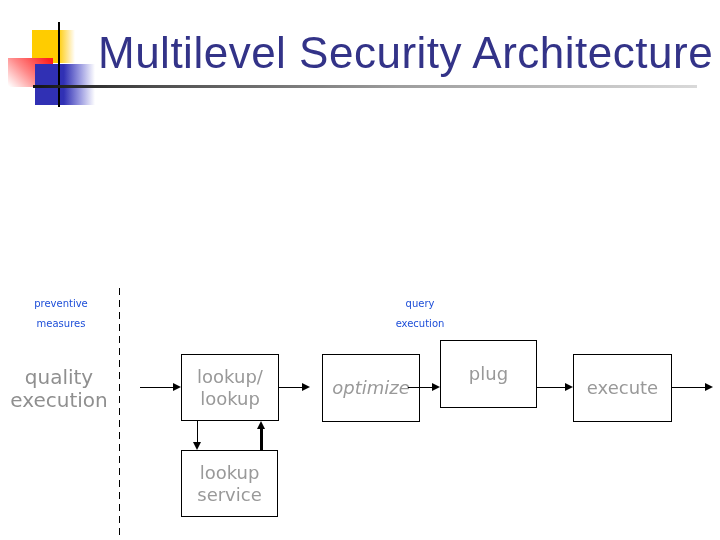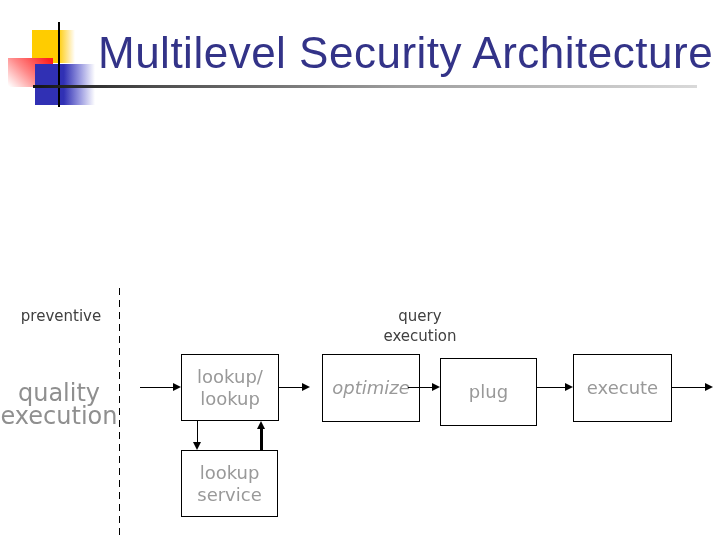--- a/index.html
+++ b/index.html
@@ -18,36 +18,36 @@
   .deco-vline { position:absolute; left:58px; top:22px; width:2px; height:85px; background:#000; }
   .title-rule { position:absolute; left:33px; top:85px; width:664px; height:3px;
     background:linear-gradient(to right, #141414 0%, #4d4d4d 18%, #9d9d9d 55%, #d9d9d9 100%); }
 
   .slide-title {
     position:absolute; left:98px; top:28px; white-space:nowrap;
     font-family:"Liberation Sans", sans-serif;
     font-size:44px; color:#333388; letter-spacing:0.5px;
   }
 
-  .label-black { position:absolute; text-align:center; font-size:15px; line-height:20px; color:#404040;margin-top:12px; }
+  .label-black { position:absolute; text-align:center; font-size:10px; line-height:20px; color:#1d4ed8; }
   .label-preventive { left:8px;  top:294px; width:106px; }
   .label-query     { left:366px; top:294px; width:108px;text-align:center; }
 
   .dashed-vline { position:absolute; left:119px; top:288px; width:1px; height:252px;
     background:repeating-linear-gradient(to bottom, #000 0 7px, transparent 7px 12px); }
 
   .label-gray-row { position:absolute; left:0; top:366px; width:118px; text-align:center;
-    font-size:24px; line-height:23px; color:#8f8f8f;margin-top:16px; }
+    font-size:20px; line-height:23px; color:#8f8f8f; }
 
   .fbox { position:absolute; border:1px solid #000; background:#fff;
     display:flex; flex-direction:column; align-items:center; justify-content:center;
     color:#999999; font-size:18px; line-height:22px; text-align:center; }
   .box-parse          { left:181px; top:354px; width:96px; height:65px; }
   .box-optimize       { left:322px; top:354px; width:96px; height:66px;font-style:italic; }
-  .box-plug           { left:440px; top:358px; width:95px; height:66px; }
+  .box-plug           { left:440px; top:340px; width:95px; height:66px; }
   .box-execute        { left:573px; top:354px; width:97px; height:66px;justify-content:center; }
   .box-lookup-service { left:181px; top:450px; width:95px; height:65px; }
 
   .arrow-right { position:absolute; height:1px; background:#000; }
   .arrow-right::after { content:""; position:absolute; left:100%; top:-4px; width:0; height:0;
     border-left:8px solid #000; border-top:4px solid transparent; border-bottom:4px solid transparent; }
   .arrow-1 { left:140px; top:387px; width:33px; }
   .arrow-2 { left:279px; top:387px; width:23px; }
   .arrow-3 { left:408px; top:387px; width:24px; }
   .arrow-4 { left:537px; top:387px; width:28px; }
@@ -69,20 +69,21 @@
   <div class="deco-yellow"></div>
   <div class="deco-red"></div>
   <div class="deco-blue"></div>
   <div class="deco-vline"></div>
   <div class="title-rule"></div>
 
   <div class="slide-title">Multilevel Security Architecture</div>
 
   <div class="label-black label-preventive">
     <div>preventive</div>
+    <div>measures</div>
   </div>
   <div class="label-black label-query">
     <div>query</div>
     <div>execution</div>
   </div>
 
   <div class="dashed-vline"></div>
 
   <div class="label-gray-row">
     <div>quality</div>

